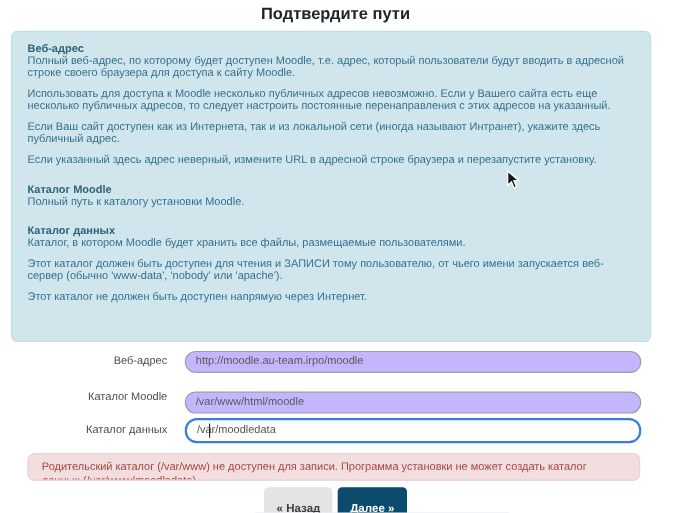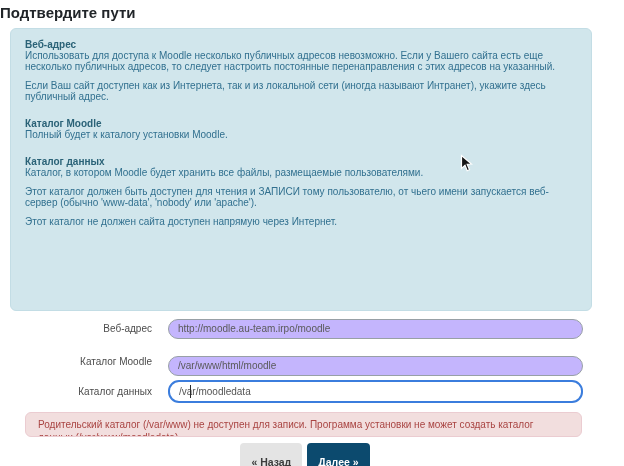--- a/index.html
+++ b/index.html
@@ -7,21 +7,21 @@
   body {
     position: relative;
     background: #ffffff;
     font-family: "Liberation Sans", sans-serif;
     overflow: hidden;
   }
   .page-title {
     position: absolute;
     left: 0; top: 4px;
     width: 610px;
-    text-align: left;
+    text-align: center;
     font-size: 15px;
     font-weight: bold;
     color: #212529;
   }
   .info-box {
     position: absolute;
     left: 10px; top: 28px;
     width: 582px; height: 283px;
     background: #d1e6ec;
     border: 1px solid #c3dde5;
@@ -112,30 +112,32 @@
   .btn-next { background: #0c4a6e; color: #ffffff; }
   .mouse-cursor { position: absolute; left: 460px; top: 154px; }
 </style>
 </head>
 <body>
 
 <h1 class="page-title">Подтвердите пути</h1>
 
 <div class="info-box">
   <h3>Веб-адрес</h3>
+  <p>Полный веб-адрес, по которому будет доступен Moodle, т.е. адрес, который пользователи будут вводить в адресной строке своего браузера для доступа к сайту Moodle.</p>
   <p>Использовать для доступа к Moodle несколько публичных адресов невозможно. Если у Вашего сайта есть еще несколько публичных адресов, то следует настроить постоянные перенаправления с этих адресов на указанный.</p>
   <p>Если Ваш сайт доступен как из Интернета, так и из локальной сети (иногда называют Интранет), укажите здесь публичный адрес.</p>
+  <p>Если указанный здесь адрес неверный, измените URL в адресной строке браузера и перезапустите установку.</p>
 
   <h3>Каталог Moodle</h3>
-  <p>Полный будет к каталогу установки Moodle.</p>
+  <p>Полный путь к каталогу установки Moodle.</p>
 
   <h3>Каталог данных</h3>
   <p>Каталог, в котором Moodle будет хранить все файлы, размещаемые пользователями.</p>
   <p>Этот каталог должен быть доступен для чтения и ЗАПИСИ тому пользователю, от чьего имени запускается веб-сервер (обычно 'www-data', 'nobody' или 'apache').</p>
-  <p>Этот каталог не должен сайта доступен напрямую через Интернет.</p>
+  <p>Этот каталог не должен быть доступен напрямую через Интернет.</p>
 </div>
 
 <div class="form-row">
   <label class="form-label" style="top:323px;">Веб-адрес</label>
   <div class="input-wrap" style="top:318px;">
     <input class="text-input" type="text" readonly="" value="http://moodle.au-team.irpo/moodle" style="">
   </div>
 </div>
 
 <div class="form-row">

